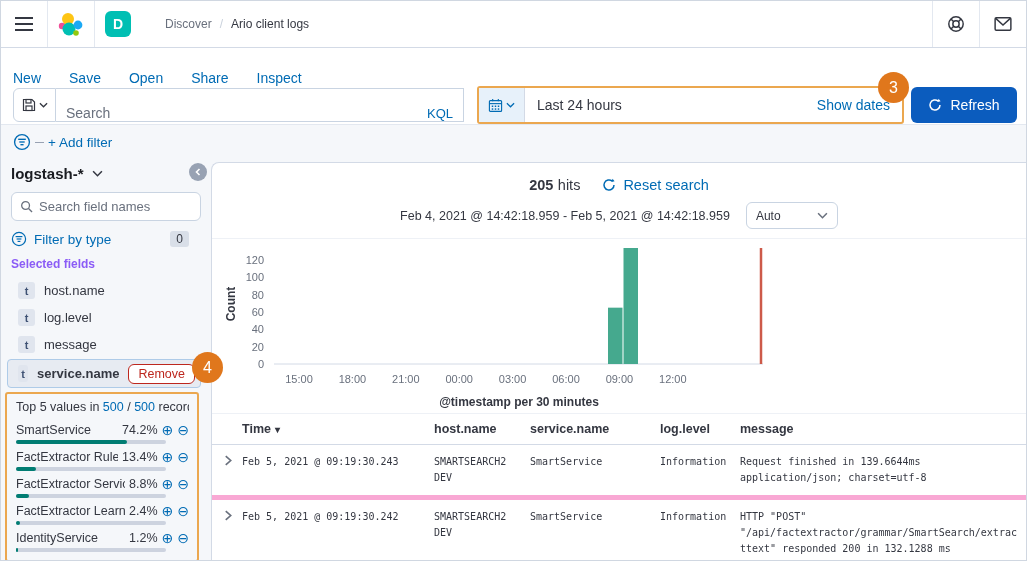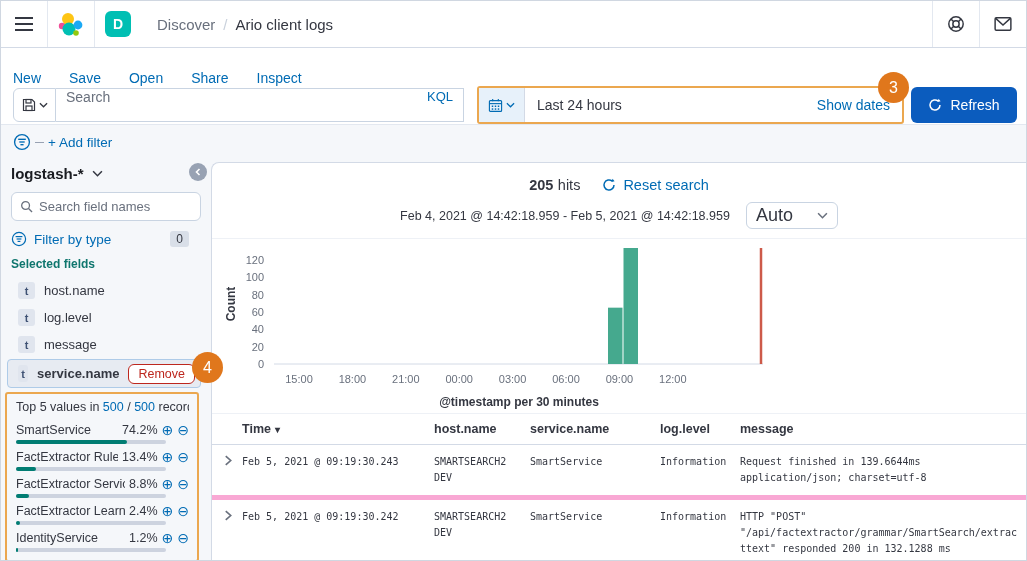--- a/index.html
+++ b/index.html
@@ -7,38 +7,38 @@
   body { font-family:"Liberation Sans", sans-serif; background:#fff; position:relative;
          color:#343741; border:1px solid #d0d7e1; }
 
   
   .top-bar { position:absolute; top:0; left:0; width:100%; height:47px; background:#fff;
              border-bottom:1px solid #d3dae6; display:flex; align-items:center; }
   .tb-btn { width:46px; height:46px; display:flex; align-items:center; justify-content:center; cursor:pointer; }
   .vdiv { width:1px; height:46px; background:#e3e8f0; }
   .space-badge { width:26px; height:26px; border-radius:6px; background:#00bfb3; color:#fff;
                  font-weight:bold; font-size:14px; display:flex; align-items:center; justify-content:center; }
-  .breadcrumb { display:flex; align-items:center; gap:8px; margin-left:16px; font-size:15px; }
+  .breadcrumb { display:flex; align-items:center; gap:8px; margin-left:24px; font-size:12px; }
   .crumb-app { color:#69707d; }
   .crumb-sep { color:#c9d1dc; }
   .crumb-page { color:#343741; font-weight:500; }
   .tb-right { margin-left:auto; display:flex; align-items:center; height:46px; }
 
   
   .menu-bar { position:absolute; top:47px; left:0; width:100%; height:38px; background:#fff;
               display:flex; align-items:flex-end; gap:28px; padding:0 12px; }
   .menu-link { color:#006bb4; font-size:14px; cursor:pointer; }
 
   
   .query-bar { position:absolute; top:85px; left:0; width:100%; height:38px; background:#fff;
                display:flex; align-items:center; padding-left:12px; }
   .savedq-btn { width:43px; height:34px; border:1px solid #c9d4e2; border-radius:6px 0 0 6px;
                 display:flex; align-items:center; justify-content:center; gap:3px; background:#fff; cursor:pointer; }
   .search-box { width:408px; height:34px; border:1px solid #c9d4e2; border-left:none; background:#fff;
-                display:flex; align-items:flex-start; padding:0 10px; margin-right:13px; }
+                display:flex; align-items:flex-end; padding:0 10px; margin-right:13px; }
   .search-box input { border:none; outline:none; flex:1; font-size:14px; font-family:inherit; color:#343741; }
   .search-box input::placeholder { color:#69707d; }
   .kql { color:#006bb4; font-size:13px; cursor:pointer; }
   .datepicker { width:427px; height:38px; border:2px solid #eba74f; border-radius:3px; background:#fff;
                 display:flex; align-items:center; margin-right:7px; }
   .cal-btn { width:46px; height:100%; background:#e7f1fa; border-right:1px solid #d3dae6;
              display:flex; align-items:center; justify-content:center; gap:3px; cursor:pointer; }
   .dp-text { font-size:14px; color:#343741; margin-left:12px; cursor:pointer; }
   .show-dates { margin-left:auto; margin-right:12px; color:#006bb4; font-size:14px; cursor:pointer; }
   .refresh-btn { height:36px; min-width:106px; background:#0b5cbe; border:none; border-radius:6px;
@@ -67,21 +67,21 @@
                   background:#98a2b3; color:#fff; display:flex; align-items:center; justify-content:center;
                   font-size:12px; cursor:pointer; z-index:20; }
   .field-search { height:29px; background:#fff; border:1px solid #c9d4e2; border-radius:6px;
                   display:flex; align-items:center; padding:0 8px; gap:6px; margin-bottom:8px; }
   .field-search input { border:none; outline:none; flex:1; width:100%; font-size:13px; font-family:inherit; color:#343741; }
   .field-search input::placeholder { color:#69707d; }
   .ftype-row { display:flex; align-items:center; gap:7px; padding:2px 0 8px 0; }
   .ftype-label { color:#006bb4; font-size:13.5px; cursor:pointer; }
   .ftype-badge { margin-left:auto; margin-right:12px; background:#d9dfe8; color:#343741; font-size:12px;
                  border-radius:3px; padding:1px 6px; }
-  .sel-fields { font-size:12px; font-weight:bold; color:#0f766e; padding:2px 0 6px 0; }
+  .sel-fields { font-size:12px; font-weight:bold; color:#8b5cf6; padding:2px 0 6px 0; }
   .field-item { display:flex; align-items:center; gap:9px; height:27px; padding-left:7px; cursor:pointer; }
   .t-badge { width:17px; height:17px; border-radius:3px; background:#e0e5ee; color:#3f5274;
              font-size:11px; font-weight:bold; display:flex; align-items:center; justify-content:center; }
   .field-name { font-size:13px; color:#343741; }
   .field-item.selected { background:#e7ebf2; border:1px solid #aecbe8; border-radius:4px; height:29px;
                          margin:1px 0 4px -4px; padding-left:10px; padding-right:5px; }
   .field-item.selected .field-name { font-weight:bold; }
   .remove-btn { margin-left:auto; border:1px solid #bd271e; color:#bd271e; background:#fff;
                 font-size:12.5px; border-radius:6px; padding:2px 9px; cursor:pointer; font-family:inherit; }
 
@@ -100,21 +100,21 @@
   
   .main-card { position:absolute; top:37px; left:210px; right:0; bottom:0; background:#fff;
                border:1px solid #d3dae6; border-right:none; border-bottom:none; border-top-left-radius:8px; }
   .hits-row { display:flex; align-items:center; justify-content:center; gap:22px; padding-top:13px; }
   .hits-num { font-size:14.5px; font-weight:bold; }
   .hits-word { font-size:14.5px; font-weight:normal; }
   .reset-search { display:flex; align-items:center; gap:7px; color:#006bb4; font-size:14.5px; cursor:pointer; }
   .range-row { display:flex; align-items:center; justify-content:center; gap:16px; margin-top:8px; }
   .range-text { font-size:12.5px; color:#343741; }
   .interval-select { width:92px; height:27px; border:1px solid #c9d4e2; border-radius:6px; background:#fff;
-                     display:flex; align-items:center; padding:0 9px; font-size:18px; cursor:pointer; }
+                     display:flex; align-items:center; padding:0 9px; font-size:12px; cursor:pointer; }
   .interval-select svg { margin-left:auto; }
   .chart-wrap { position:relative; height:176px; margin-top:9px; border-top:1px solid #eef1f6;
                 border-bottom:1px solid #eef1f6; }
   .ylabel { position:absolute; left:2px; top:58px; transform:rotate(-90deg); transform-origin:center;
             font-size:12px; font-weight:bold; color:#343741; }
   .xlabel { position:absolute; left:62px; width:490px; bottom:4px; text-align:center;
             font-size:12px; font-weight:bold; color:#343741; }
   .chart-wrap svg text { font-family:"Liberation Sans", sans-serif; font-size:11px; fill:#69707d; }
 
   

